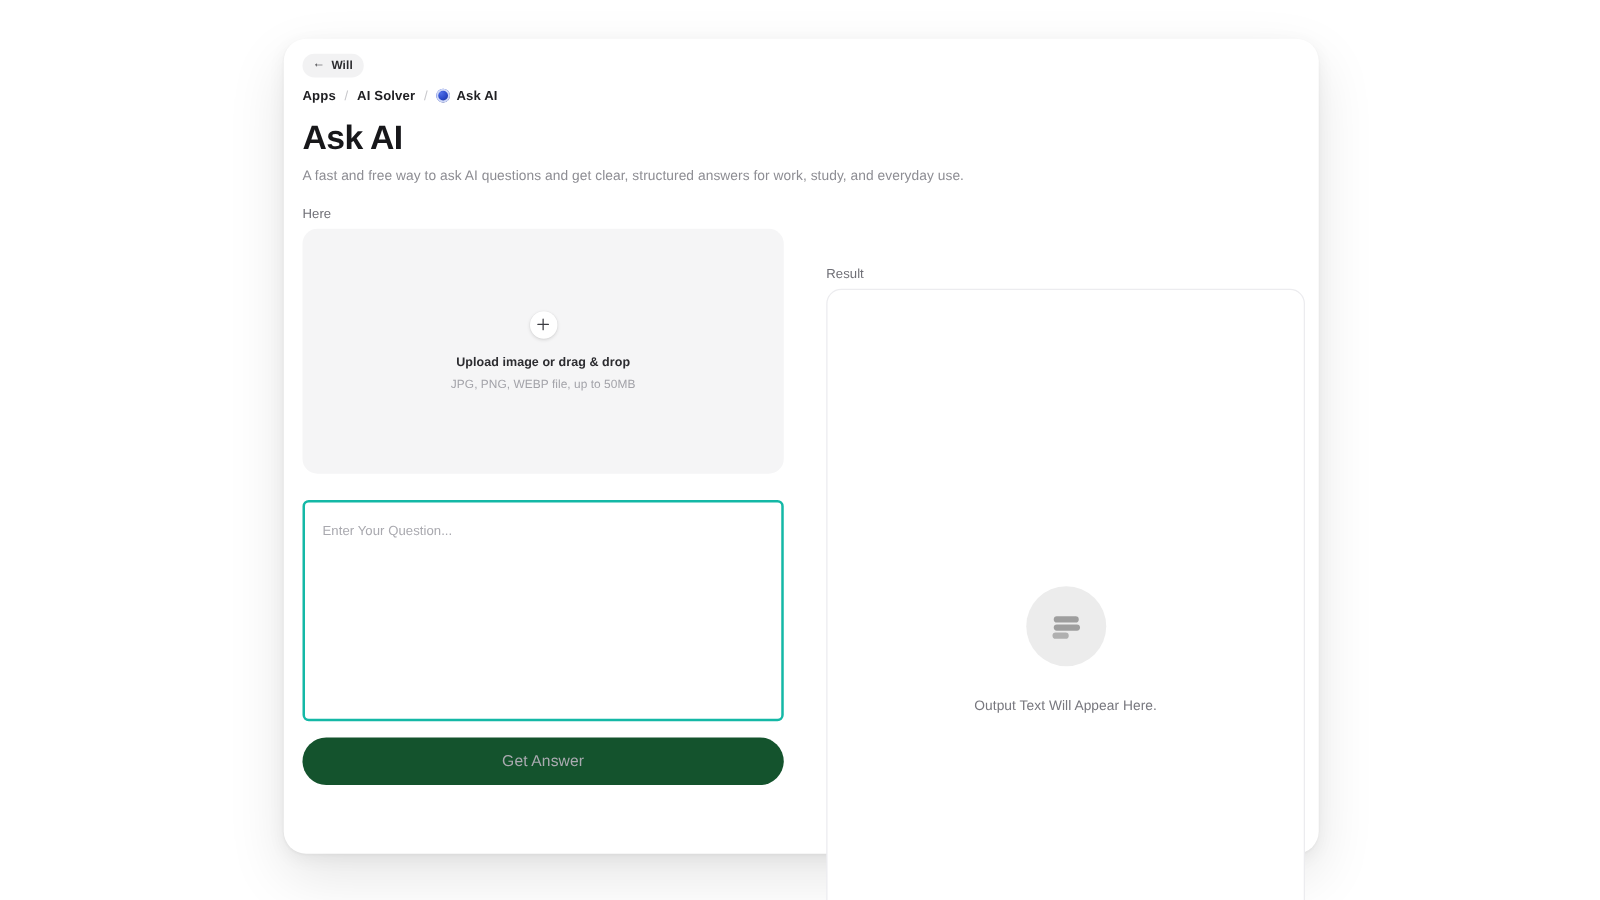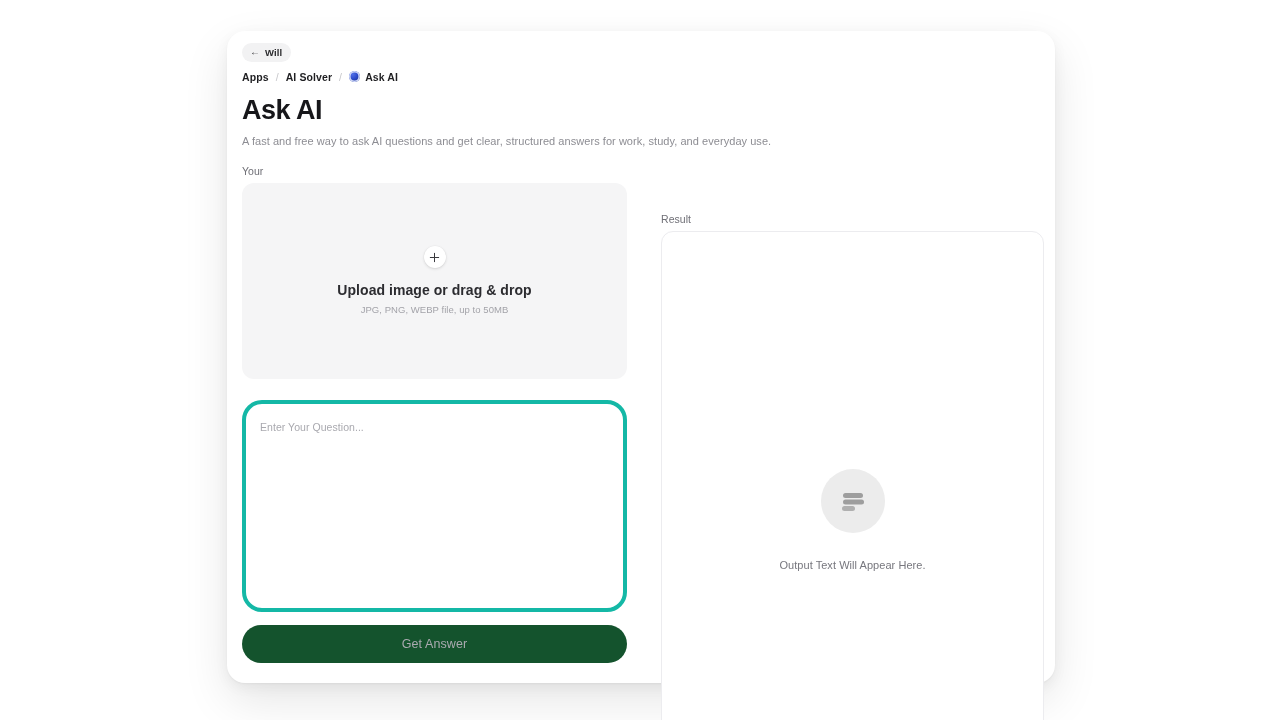--- a/index.html
+++ b/index.html
@@ -145,39 +145,39 @@
     border-radius: 50%;
     background: #ffffff;
     box-shadow: 0 1px 3px rgba(0,0,0,0.13), 0 0 0 0.5px rgba(0,0,0,0.03);
     display: flex;
     align-items: center;
     justify-content: center;
     margin-bottom: 14px;
   }
   .plus-circle svg { display: block; }
   .dz-title {
-    font-size: 14px;
+    font-size: 10px;
     font-weight: 700;
     color: #2c2c30;
     letter-spacing: 0.05px;
   }
   .dz-hint {
     margin-top: 6px;
     font-size: 9.5px;
     color: #a3a3a9;
     letter-spacing: 0.05px;
   }
 
   
   .q-block { margin-top: 21px; }
   .q-box {
-    height: 212px;
-    background: #ffffff;
-    border: 4px solid #14b8a6;
-    border-radius: 20px;
+    height: 177px;
+    background: #ffffff;
+    border: 2px solid #14b8a6;
+    border-radius: 5px;
     padding: 13px 14px;
     cursor: text;
   }
   .q-placeholder {
     font-size: 10.5px;
     color: #a9a9af;
     letter-spacing: 0.05px;
   }
   .char-count {
     margin-top: 7px;
@@ -253,21 +253,21 @@
         </span>
       </nav>
 
       <h1 class="page-title">Ask AI</h1>
       <p class="page-subtitle">A fast and free way to ask AI questions and get clear, structured answers for work, study, and everyday use.</p>
 
       <div class="body-cols">
 
         <div class="col-left">
 
-          <div class="field-label">Your</div>
+          <div class="field-label">Here</div>
 
           <div class="dropzone">
             <div class="plus-circle">
               <svg width="11" height="11" viewBox="0 0 11 11" aria-hidden="true">
                 <path d="M5.5 1.3 V9.7 M1.3 5.5 H9.7" stroke="#3b3b40" stroke-width="1" stroke-linecap="round"></path>
               </svg>
             </div>
             <div class="dz-title">Upload image or drag &amp; drop</div>
             <div class="dz-hint">JPG, PNG, WEBP file, up to 50MB</div>
           </div>

